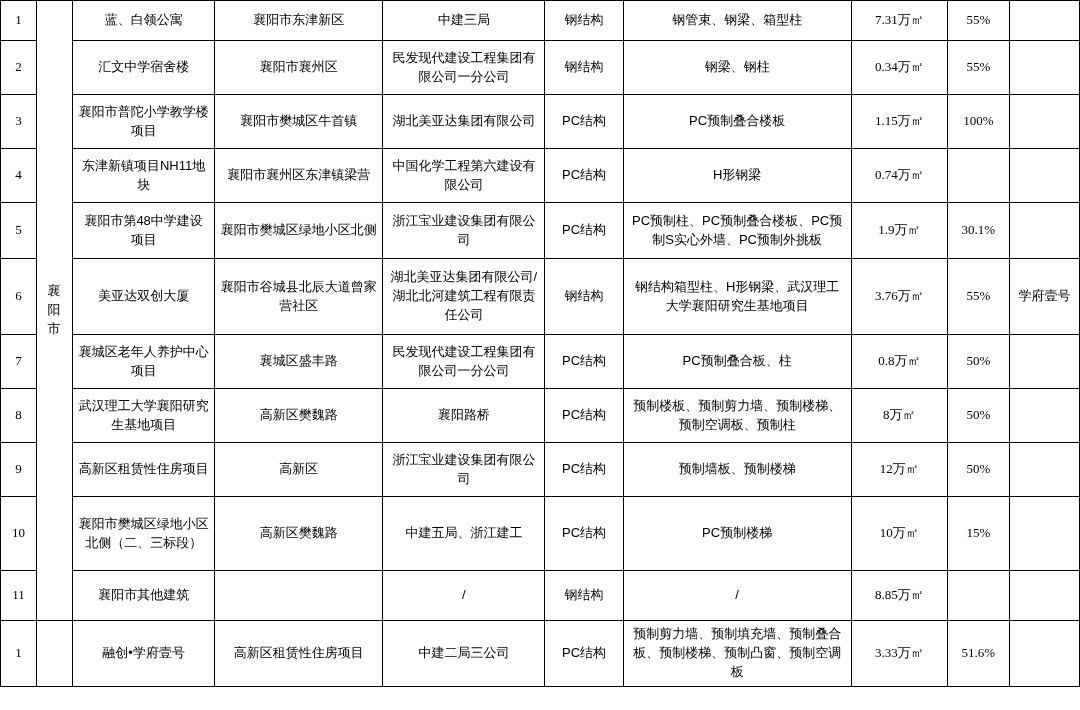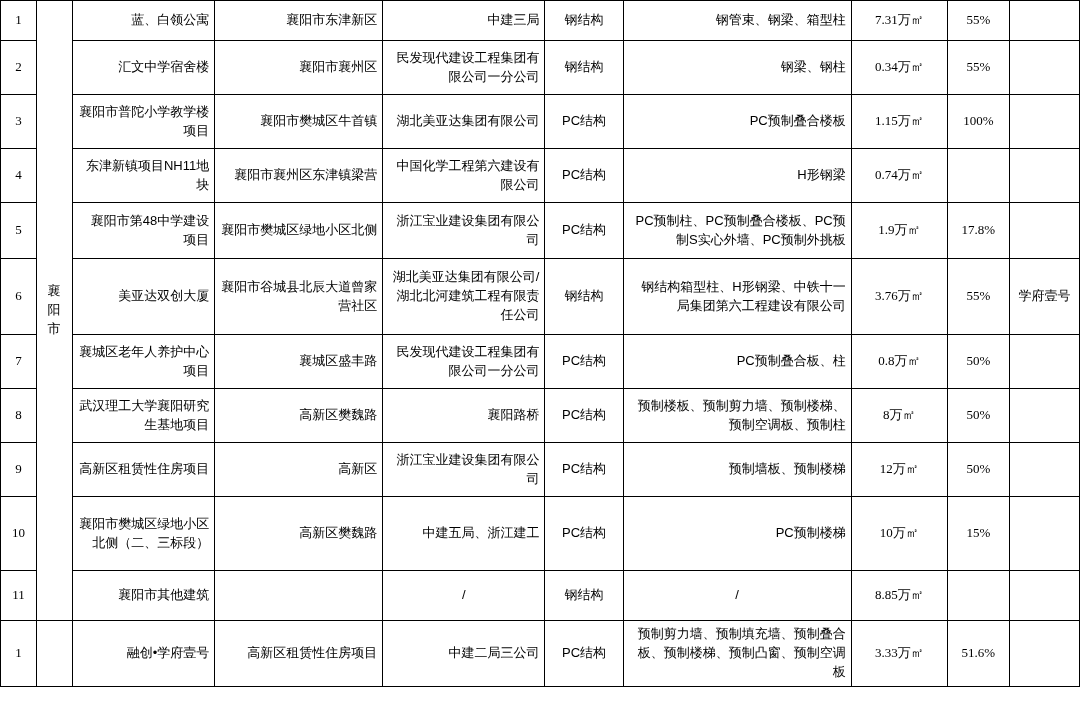--- a/index.html
+++ b/index.html
@@ -39,21 +39,21 @@
   col.c-name   { width: 142px; }
   col.c-addr   { width: 168px; }
   col.c-unit   { width: 162px; }
   col.c-struct { width: 78px; }
   col.c-parts  { width: 228px; }
   col.c-area   { width: 96px; }
   col.c-rate   { width: 62px; }
   col.c-other  { width: 70px; }
 
   .cell-center { text-align: center; }
-  .cell-left   { text-align: right; }
+  .cell-left   { text-align: center; }
 
   .city-cell {
     text-align: center;
     vertical-align: middle;
     letter-spacing: 1px;
     line-height: 1.35;
   }
   .city-cell .vchars {
     display: inline-block;
     width: 14px;
@@ -133,31 +133,31 @@
       </tr>
 
       <tr style="height:56px">
         <td class="cell-center num-font">5</td>
         <td class="cell-left">襄阳市第48中学建设项目</td>
         <td class="cell-left">襄阳市樊城区绿地小区北侧</td>
         <td class="cell-left">浙江宝业建设集团有限公司</td>
         <td class="cell-center">PC结构</td>
         <td class="cell-left">PC预制柱、PC预制叠合楼板、PC预制S实心外墙、PC预制外挑板</td>
         <td class="cell-center area num-font">1.9万㎡</td>
-        <td class="cell-center num-font">17.8%</td>
+        <td class="cell-center num-font">30.1%</td>
         <td class="cell-center"></td>
       </tr>
 
       <tr style="height:76px">
         <td class="cell-center num-font">6</td>
         <td class="cell-left">美亚达双创大厦</td>
         <td class="cell-left">襄阳市谷城县北辰大道曾家营社区</td>
         <td class="cell-left">湖北美亚达集团有限公司/湖北北河建筑工程有限责任公司</td>
         <td class="cell-center">钢结构</td>
-        <td class="cell-left">钢结构箱型柱、H形钢梁、中铁十一局集团第六工程建设有限公司</td>
+        <td class="cell-left">钢结构箱型柱、H形钢梁、武汉理工大学襄阳研究生基地项目</td>
         <td class="cell-center area num-font">3.76万㎡</td>
         <td class="cell-center num-font">55%</td>
         <td class="cell-center">学府壹号</td>
       </tr>
 
       <tr style="height:54px">
         <td class="cell-center num-font">7</td>
         <td class="cell-left">襄城区老年人养护中心项目</td>
         <td class="cell-left">襄城区盛丰路</td>
         <td class="cell-left">民发现代建设工程集团有限公司一分公司</td>

